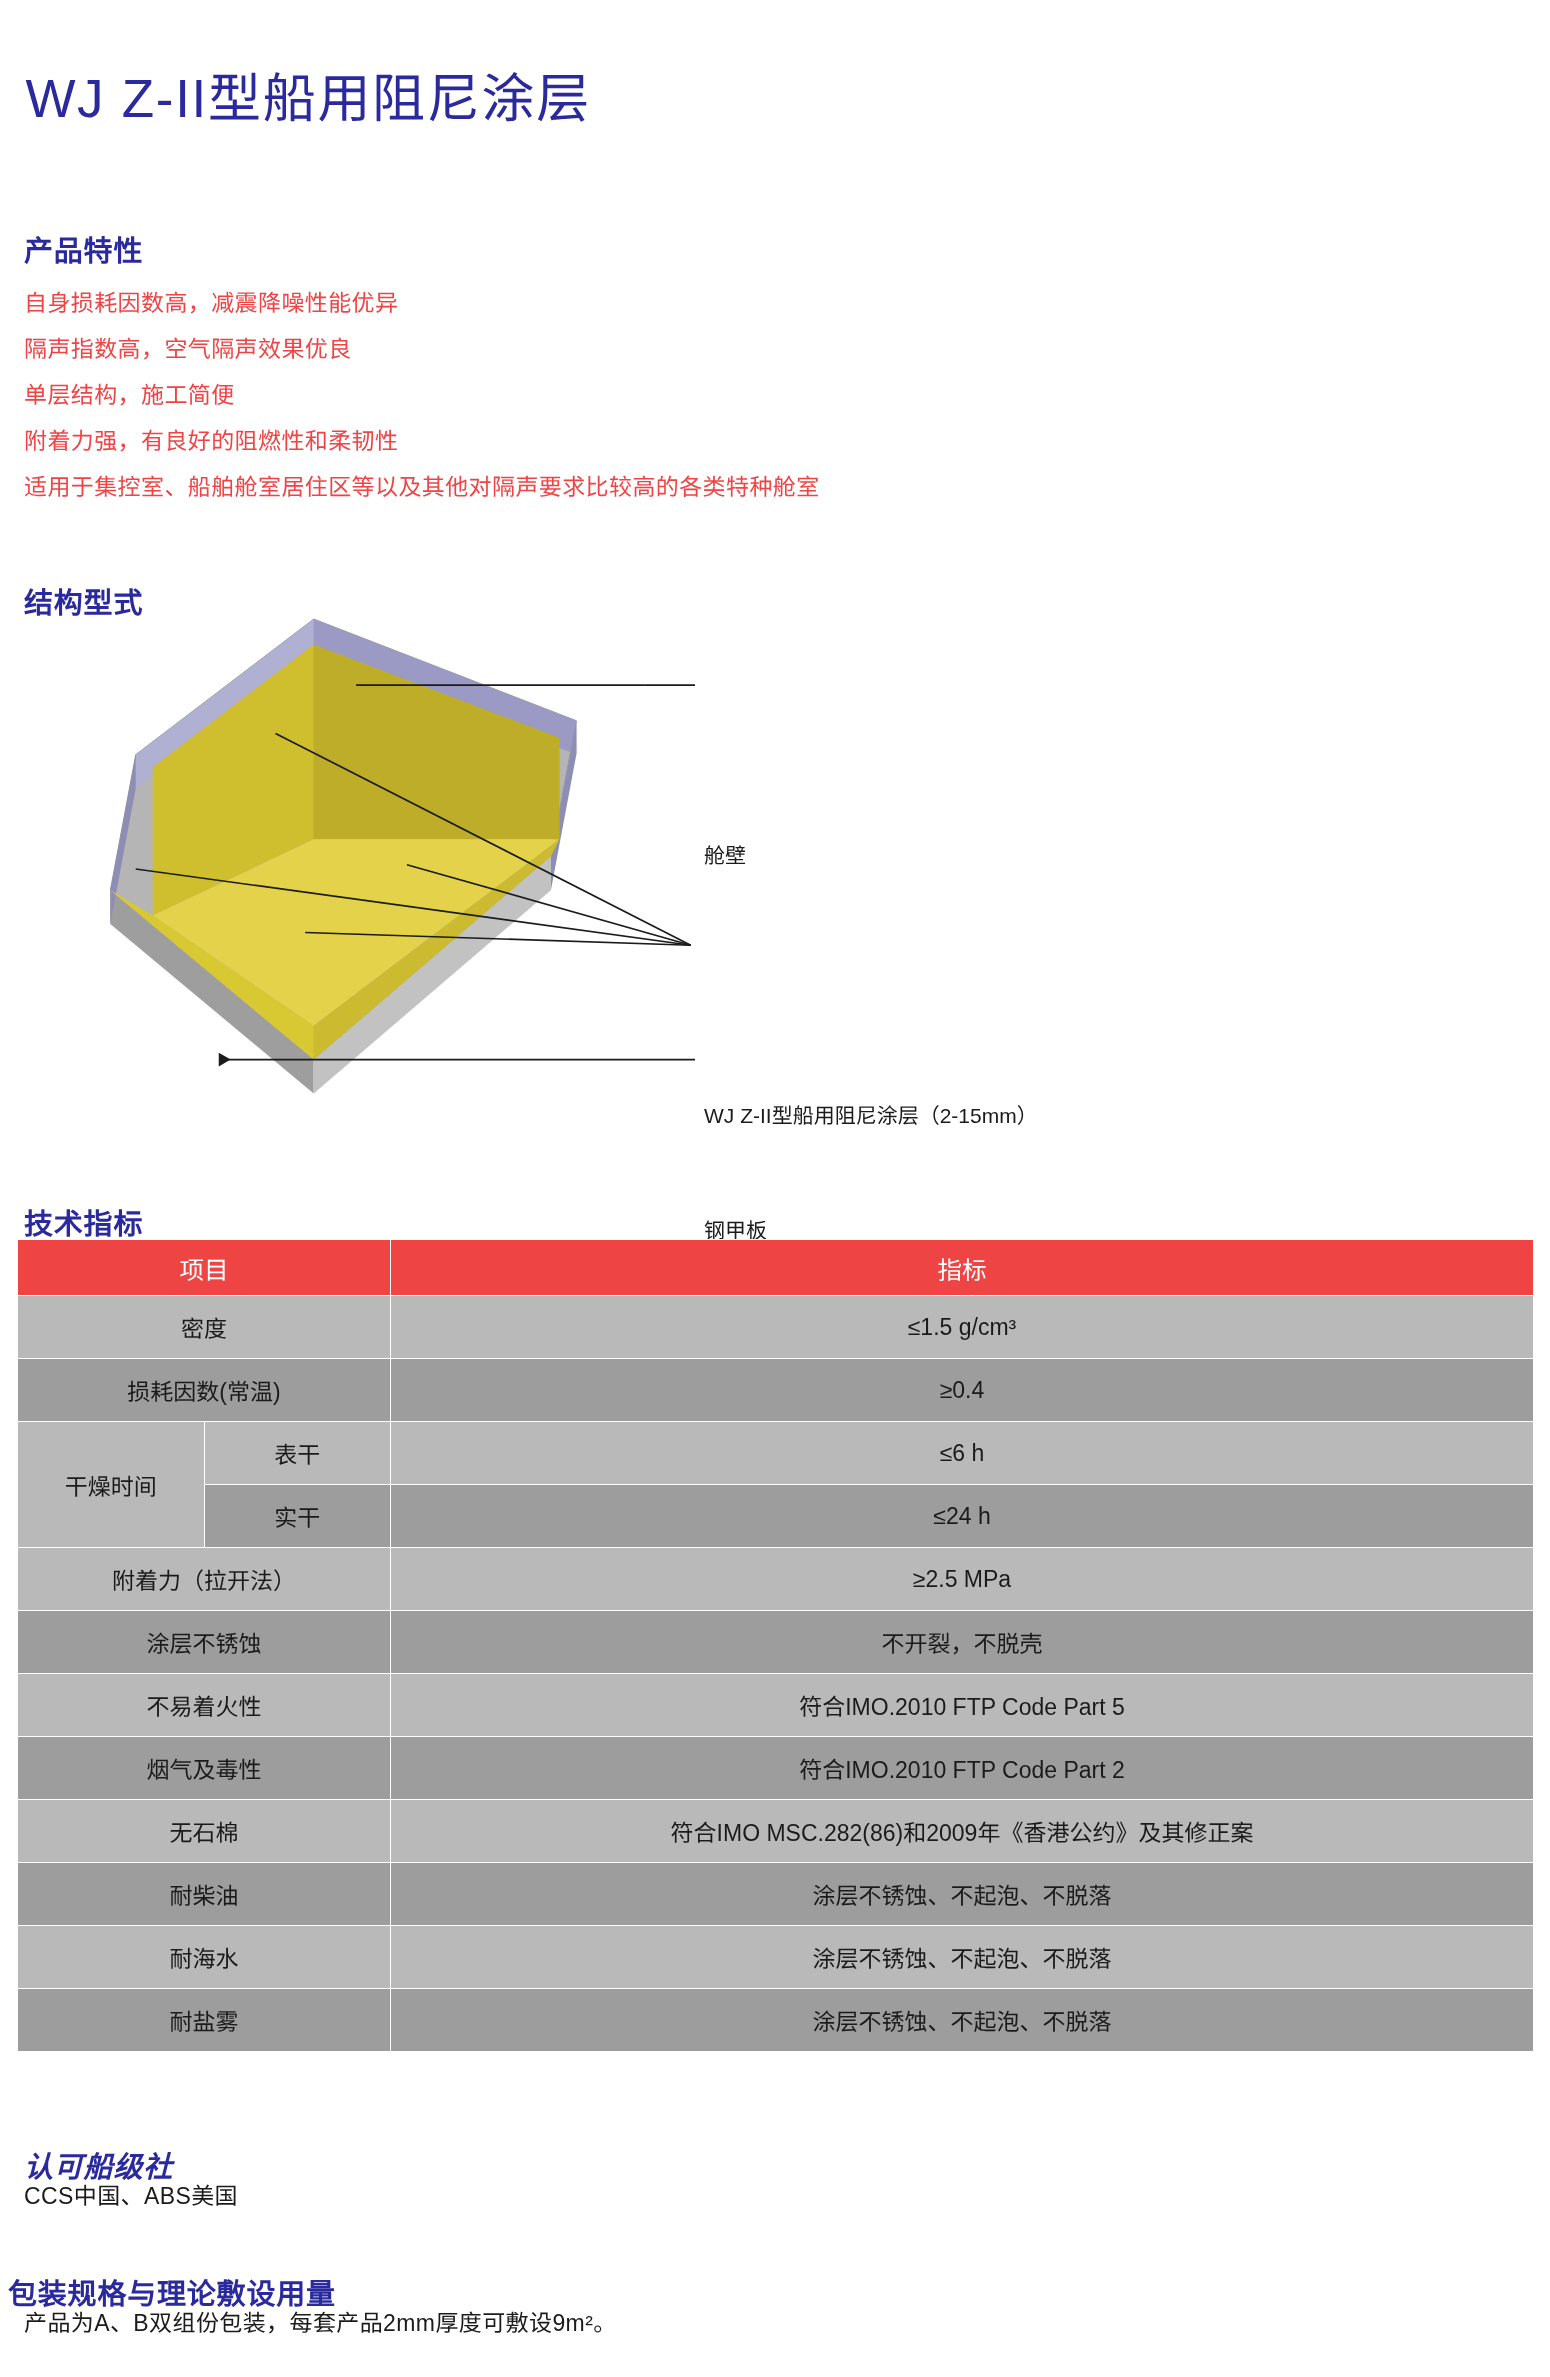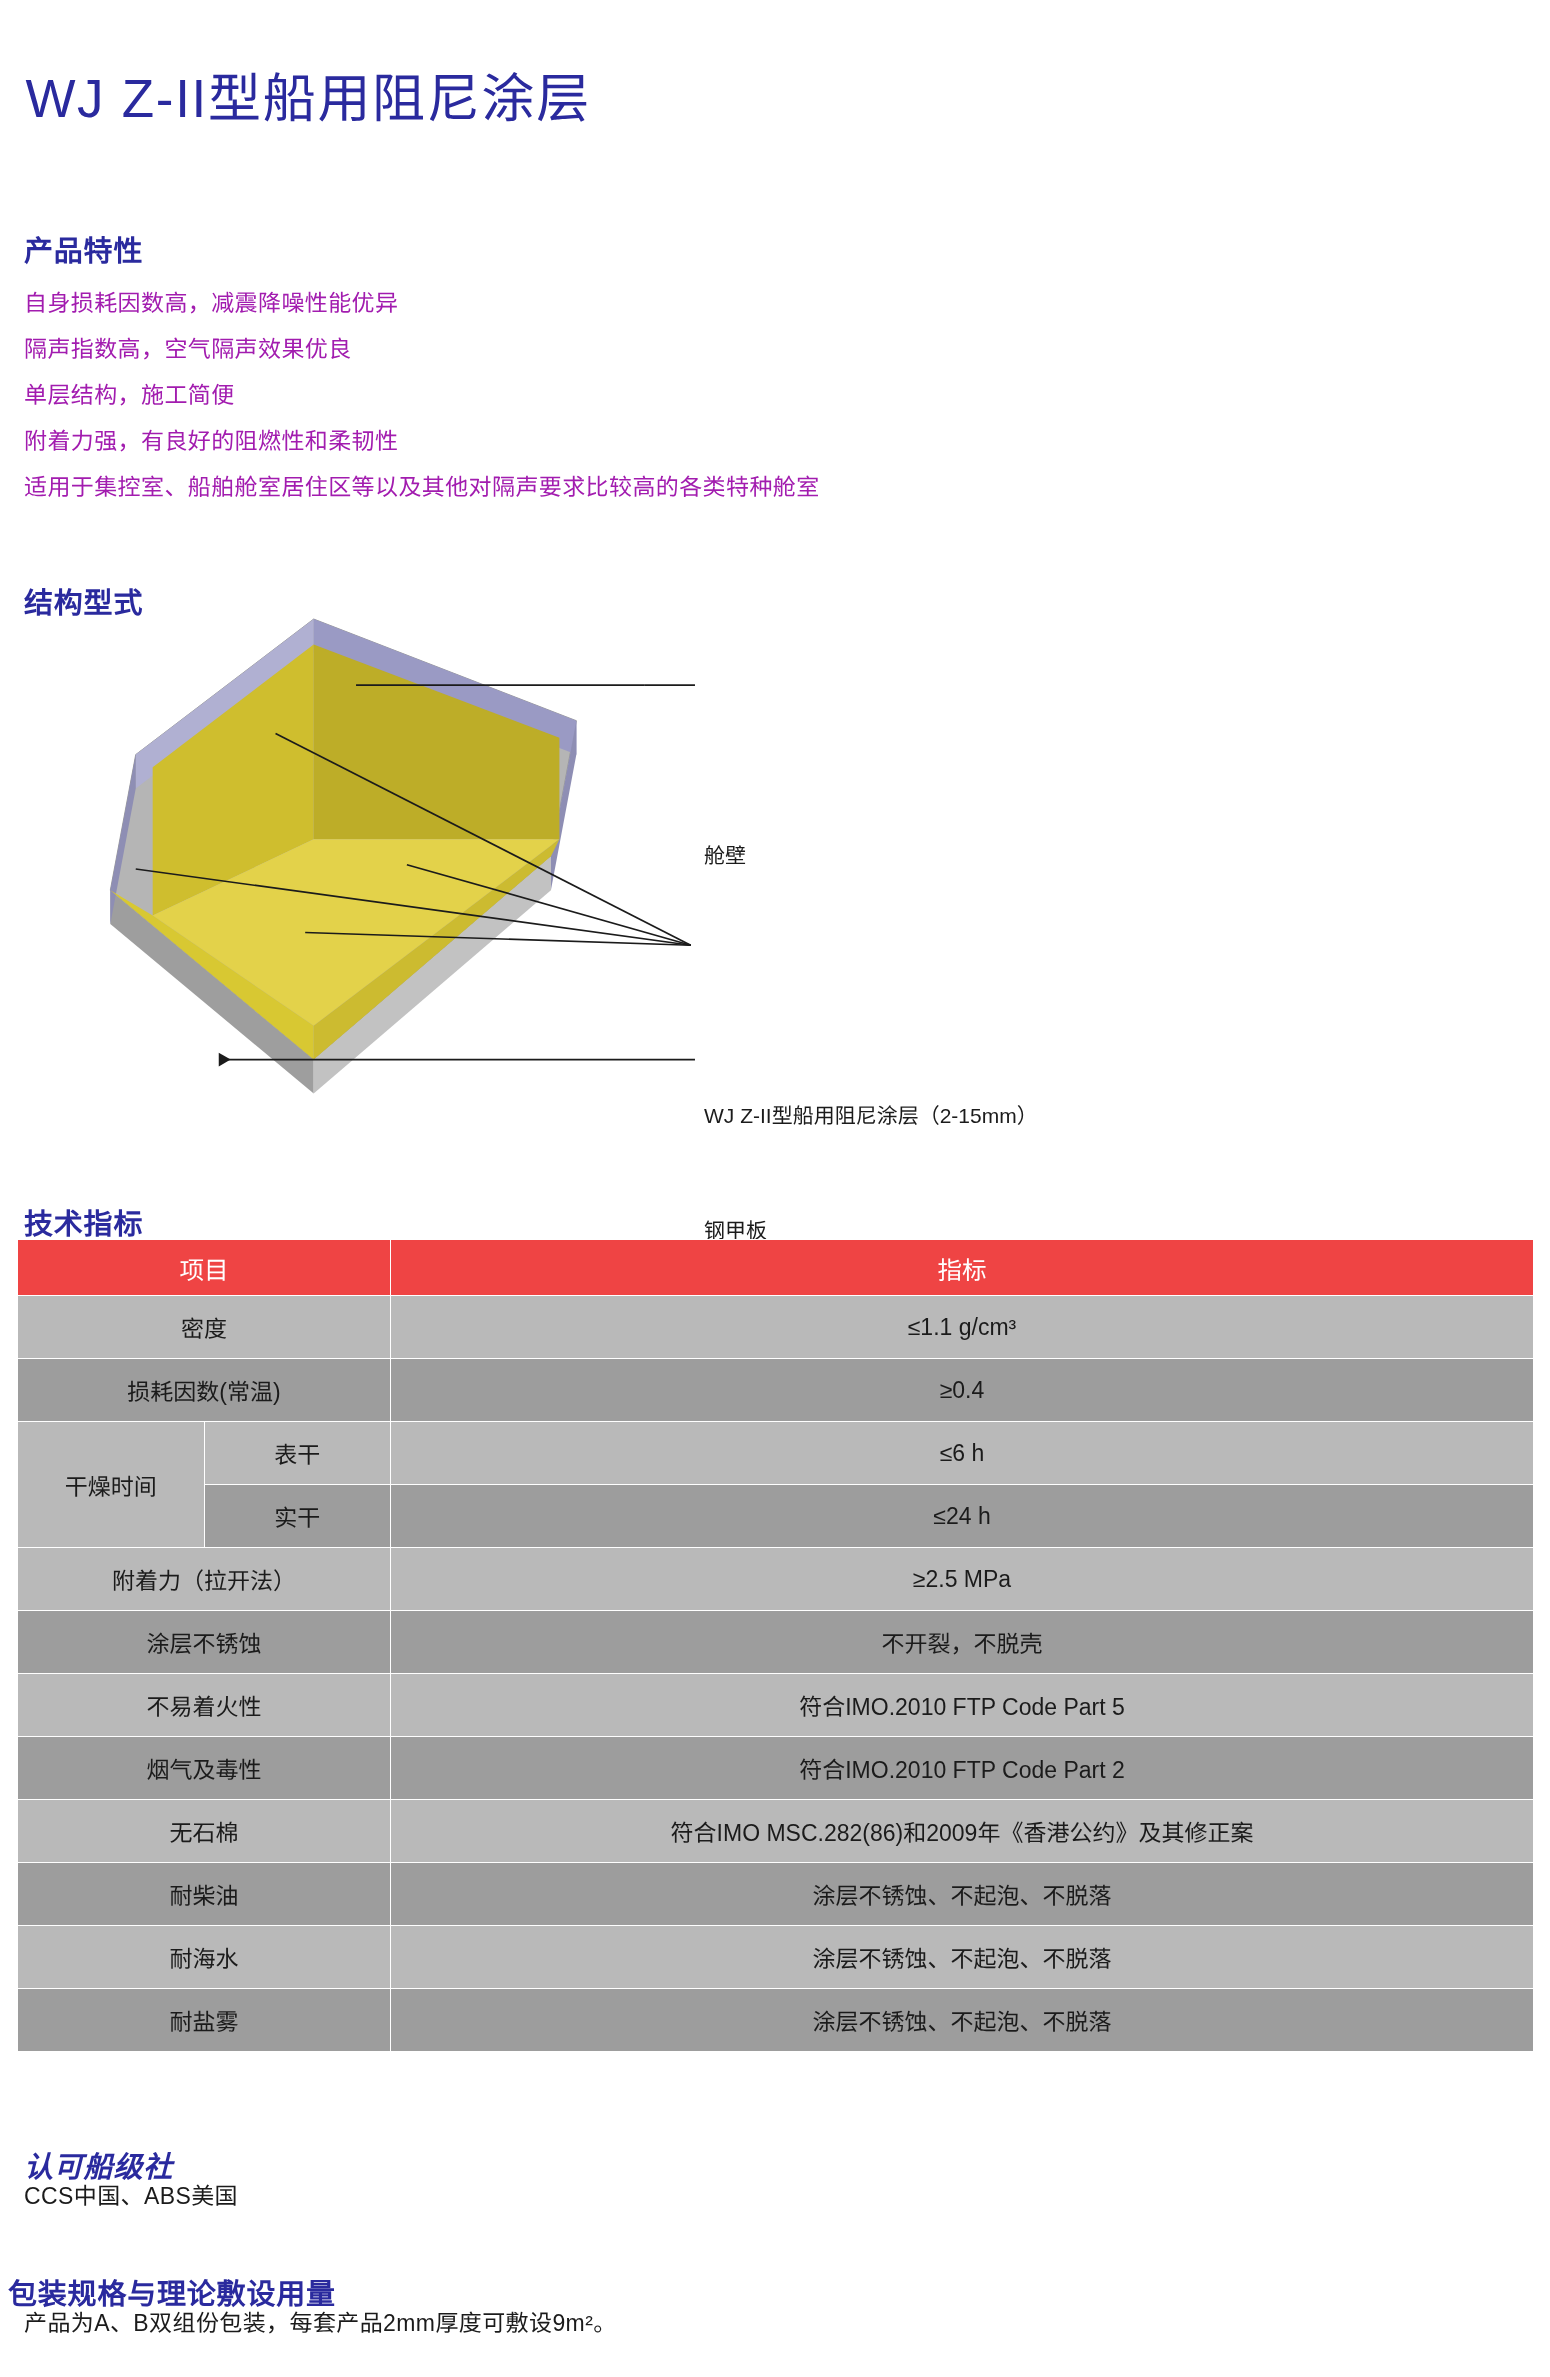--- a/index.html
+++ b/index.html
@@ -56,21 +56,21 @@
     left: 24px;
     top: 280px;
     width: 1271px;
     list-style: none;
     margin: 0;
     padding: 0;
   }
   .feature-list li {
     font-size: 23px;
     line-height: 46px;
-    color: #a21caf;
+    color: #ef4444;
     letter-spacing: 0.4px;
     white-space: nowrap;
   }
 
   
   .diagram-wrap {
     position: absolute;
     left: 51px;
     top: 585px;
     width: 1271px;
@@ -195,21 +195,21 @@
   <table class="spec-table">
     <thead>
       <tr>
         <th colspan="2" class="col-item">项目</th>
         <th class="col-value">指标</th>
       </tr>
     </thead>
     <tbody>
       <tr>
         <td colspan="2" class="col-item">密度</td>
-        <td class="col-value">≤1.1 g/cm³</td>
+        <td class="col-value">≤1.5 g/cm³</td>
       </tr>
       <tr>
         <td colspan="2" class="col-item">损耗因数(常温)</td>
         <td class="col-value">≥0.4</td>
       </tr>
       <tr>
         <td rowspan="2" class="merge-label" style="width:191px">干燥时间</td>
         <td style="width:182px">表干</td>
         <td class="col-value">≤6 h</td>
       </tr>

